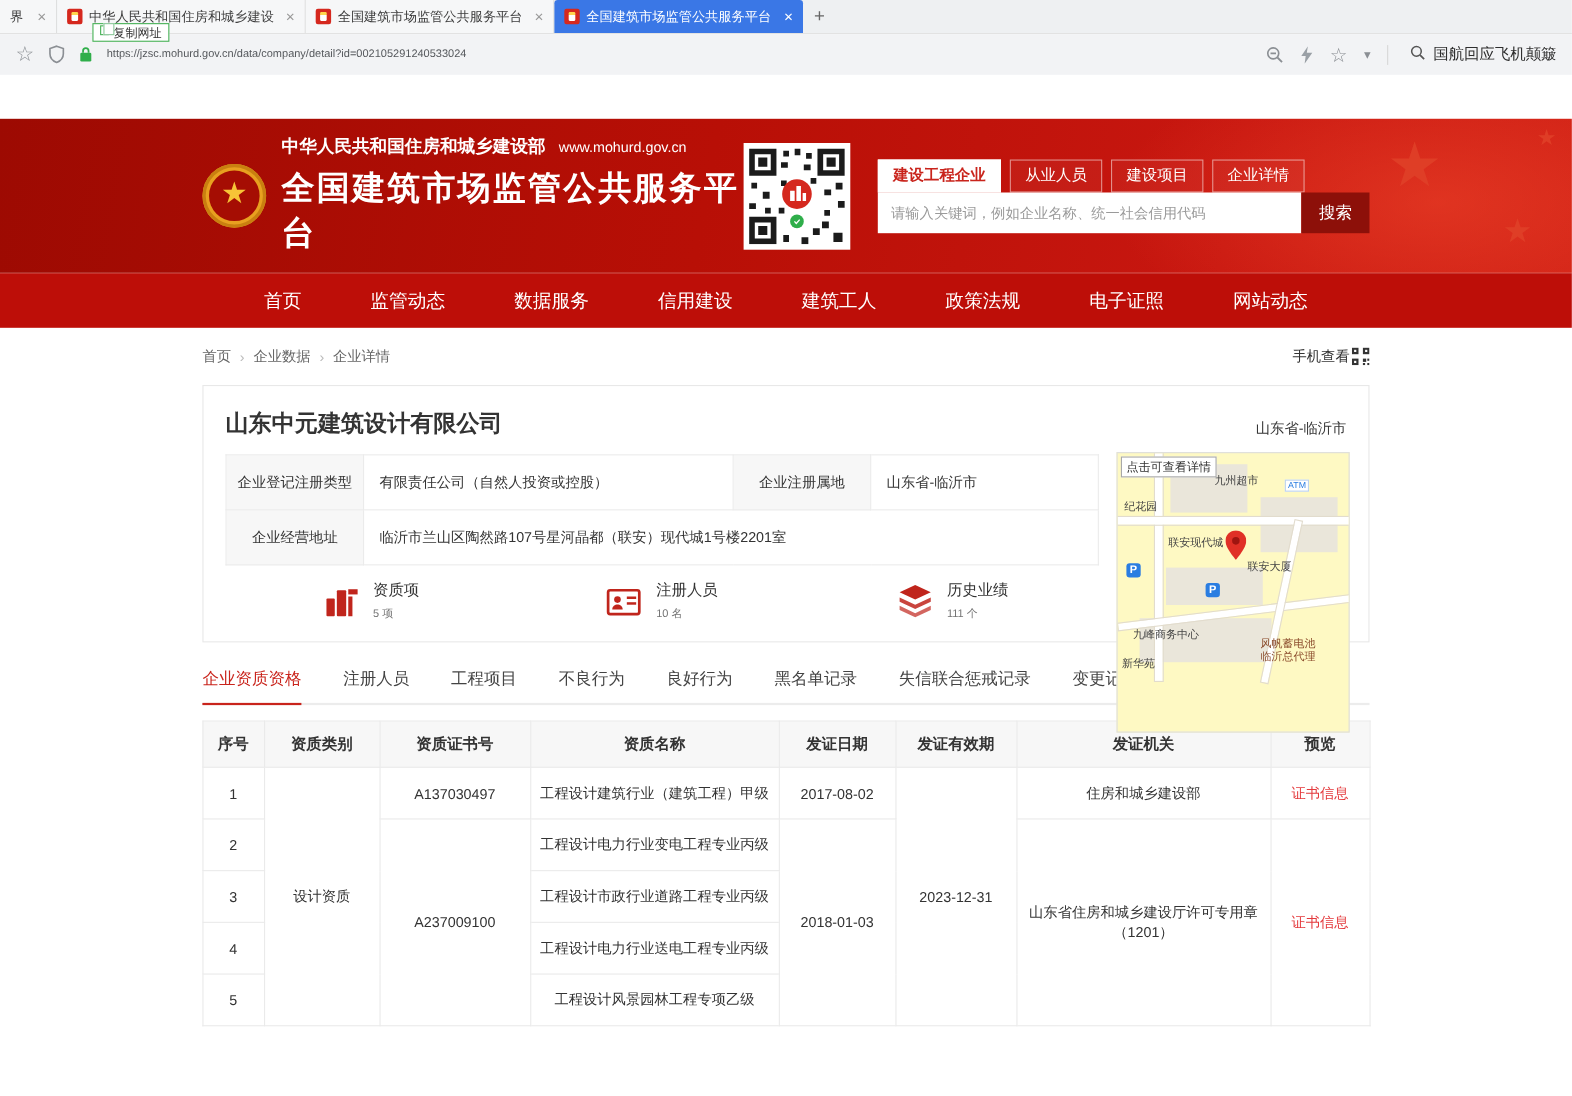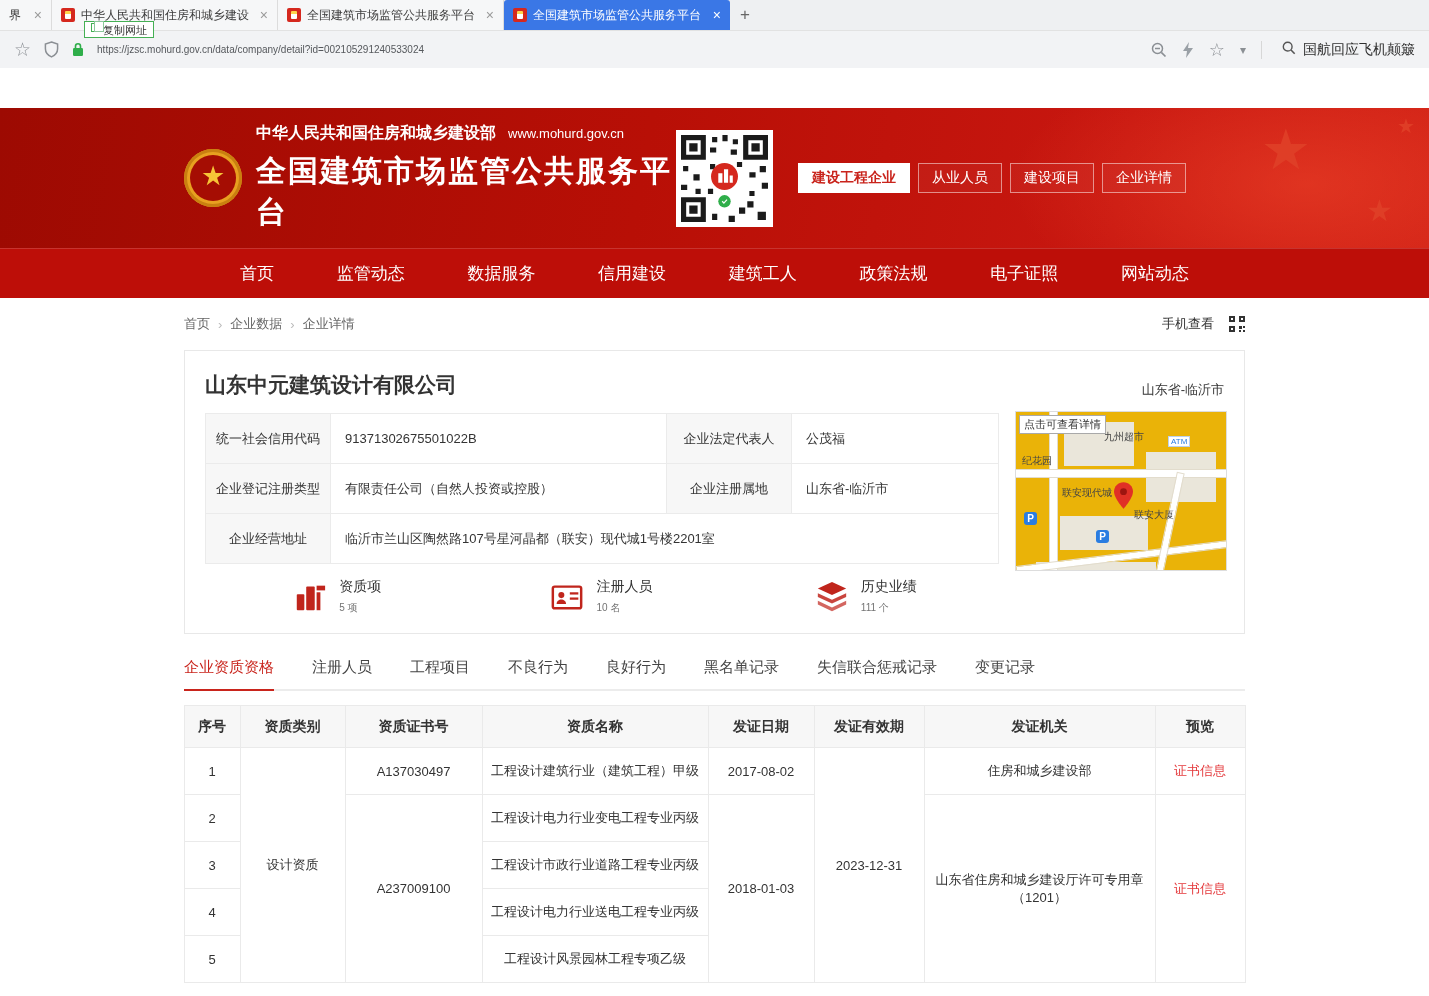--- a/index.html
+++ b/index.html
@@ -64,38 +64,38 @@
 
 .site-nav{height:50px;background:#bd0e08;border-top:1px solid rgba(255,255,255,.16)}
 .nav-inner{width:1061px;margin:0 auto;height:100%;display:flex;align-items:center;
   justify-content:space-between;padding:0 56px}
 .nav-item{color:#fff;font-size:17px;cursor:pointer;white-space:nowrap}
 
 
 .crumb-row{width:1061px;margin:16px auto 0;display:flex;align-items:center;font-size:13px;color:#666;height:20px}
 .crumb{cursor:pointer}
 .crumb-sep{margin:0 8px;color:#bbb}
-.mobile-view{margin-left:auto;display:flex;align-items:center;gap:15px;color:#333;cursor:pointer}
+.mobile-view{margin-left:auto;display:flex;align-items:center;gap:2px;color:#333;cursor:pointer}
 
 
 .card{width:1061px;margin:16px auto 0;border:1px solid #e8e8e8;background:#fff;position:relative;
   padding:20px 20px 18px}
 .company-name{font-size:21px;font-weight:bold;color:#333}
 .company-region{position:absolute;right:20px;top:30px;font-size:13px;color:#333}
 .info-table{border-collapse:collapse;margin-top:14px;table-layout:fixed;width:793px}
 .info-table td{border:1px solid #ebebeb;font-size:13px;color:#333;height:50px;padding:6px 14px}
 .info-table td.lbl{background:#f7f7f7;text-align:center;padding:6px 6px}
 .stats{display:flex;margin-top:14px;width:793px}
 .stat{flex:1;display:flex;align-items:center;justify-content:center;gap:12px;cursor:pointer}
 .stat svg{width:34px;height:34px;flex:none}
 .stat-label{font-size:14px;color:#333}
 .stat-value{font-size:10px;color:#737373;margin-top:5px}
 
 
-.map{position:absolute;right:17px;top:60px;width:212px;height:160px;background:#eab308;
+.map{position:absolute;right:17px;top:60px;width:212px;height:255px;background:#fef9c3;
   border:1px solid #ddd;overflow:hidden;cursor:pointer}
 .map-badge{position:absolute;left:3px;top:3px;background:#fff;border:1px solid #a9a9a9;font-size:11px;
   color:#333;padding:1px 4px;z-index:7;white-space:nowrap}
 .blockA{position:absolute;background:#eae6da}
 .road{position:absolute;background:#fff;outline:1px solid #e2dccd}
 .mlabel{position:absolute;font-size:10px;color:#444;white-space:nowrap;z-index:5}
 .mlabel.brown{color:#8a4a2a}
 .poi-p{position:absolute;width:13px;height:13px;background:#2a7de1;color:#fff;font-size:10px;font-weight:bold;
   border-radius:3px;display:flex;align-items:center;justify-content:center;z-index:5}
 .atm-box{position:absolute;font-size:8px;color:#2a7de1;border:1px solid #bcd2ee;background:#fff;
@@ -223,20 +223,24 @@
       </svg>
     </div>
 
     <div class="search-area">
       <div class="search-tabs">
         <div class="stab active">建设工程企业</div>
         <div class="stab">从业人员</div>
         <div class="stab">建设项目</div>
         <div class="stab">企业详情</div>
       </div>
+      <div class="search-row">
+        <input class="search-input" placeholder="请输入关键词，例如企业名称、统一社会信用代码" style="">
+        <button class="search-btn">搜索</button>
+      </div>
     </div>
   </div>
 </div>
 
 <div class="site-nav">
   <div class="nav-inner">
     <span class="nav-item">首页</span>
     <span class="nav-item">监管动态</span>
     <span class="nav-item">数据服务</span>
     <span class="nav-item">信用建设</span>
@@ -277,26 +281,20 @@
   <div class="company-region">山东省-临沂市</div>
 
   <table class="info-table">
     <colgroup>
         <col style="width:125px">
         <col style="width:336px">
         <col style="width:125px">
         <col style="width:207px">
       </colgroup>
     <tbody>
-        <tr>
-      <td class="lbl">统一社会信用代码</td>
-      <td>91371302675501022B</td>
-      <td class="lbl">企业法定代表人</td>
-      <td>公茂福</td>
-    </tr>
     <tr>
       <td class="lbl">企业登记注册类型</td>
       <td>有限责任公司（自然人投资或控股）</td>
       <td class="lbl">企业注册属地</td>
       <td>山东省-临沂市</td>
     </tr>
     <tr>
       <td class="lbl">企业经营地址</td>
       <td colspan="3">临沂市兰山区陶然路107号星河晶都（联安）现代城1号楼2201室</td>
     </tr>

